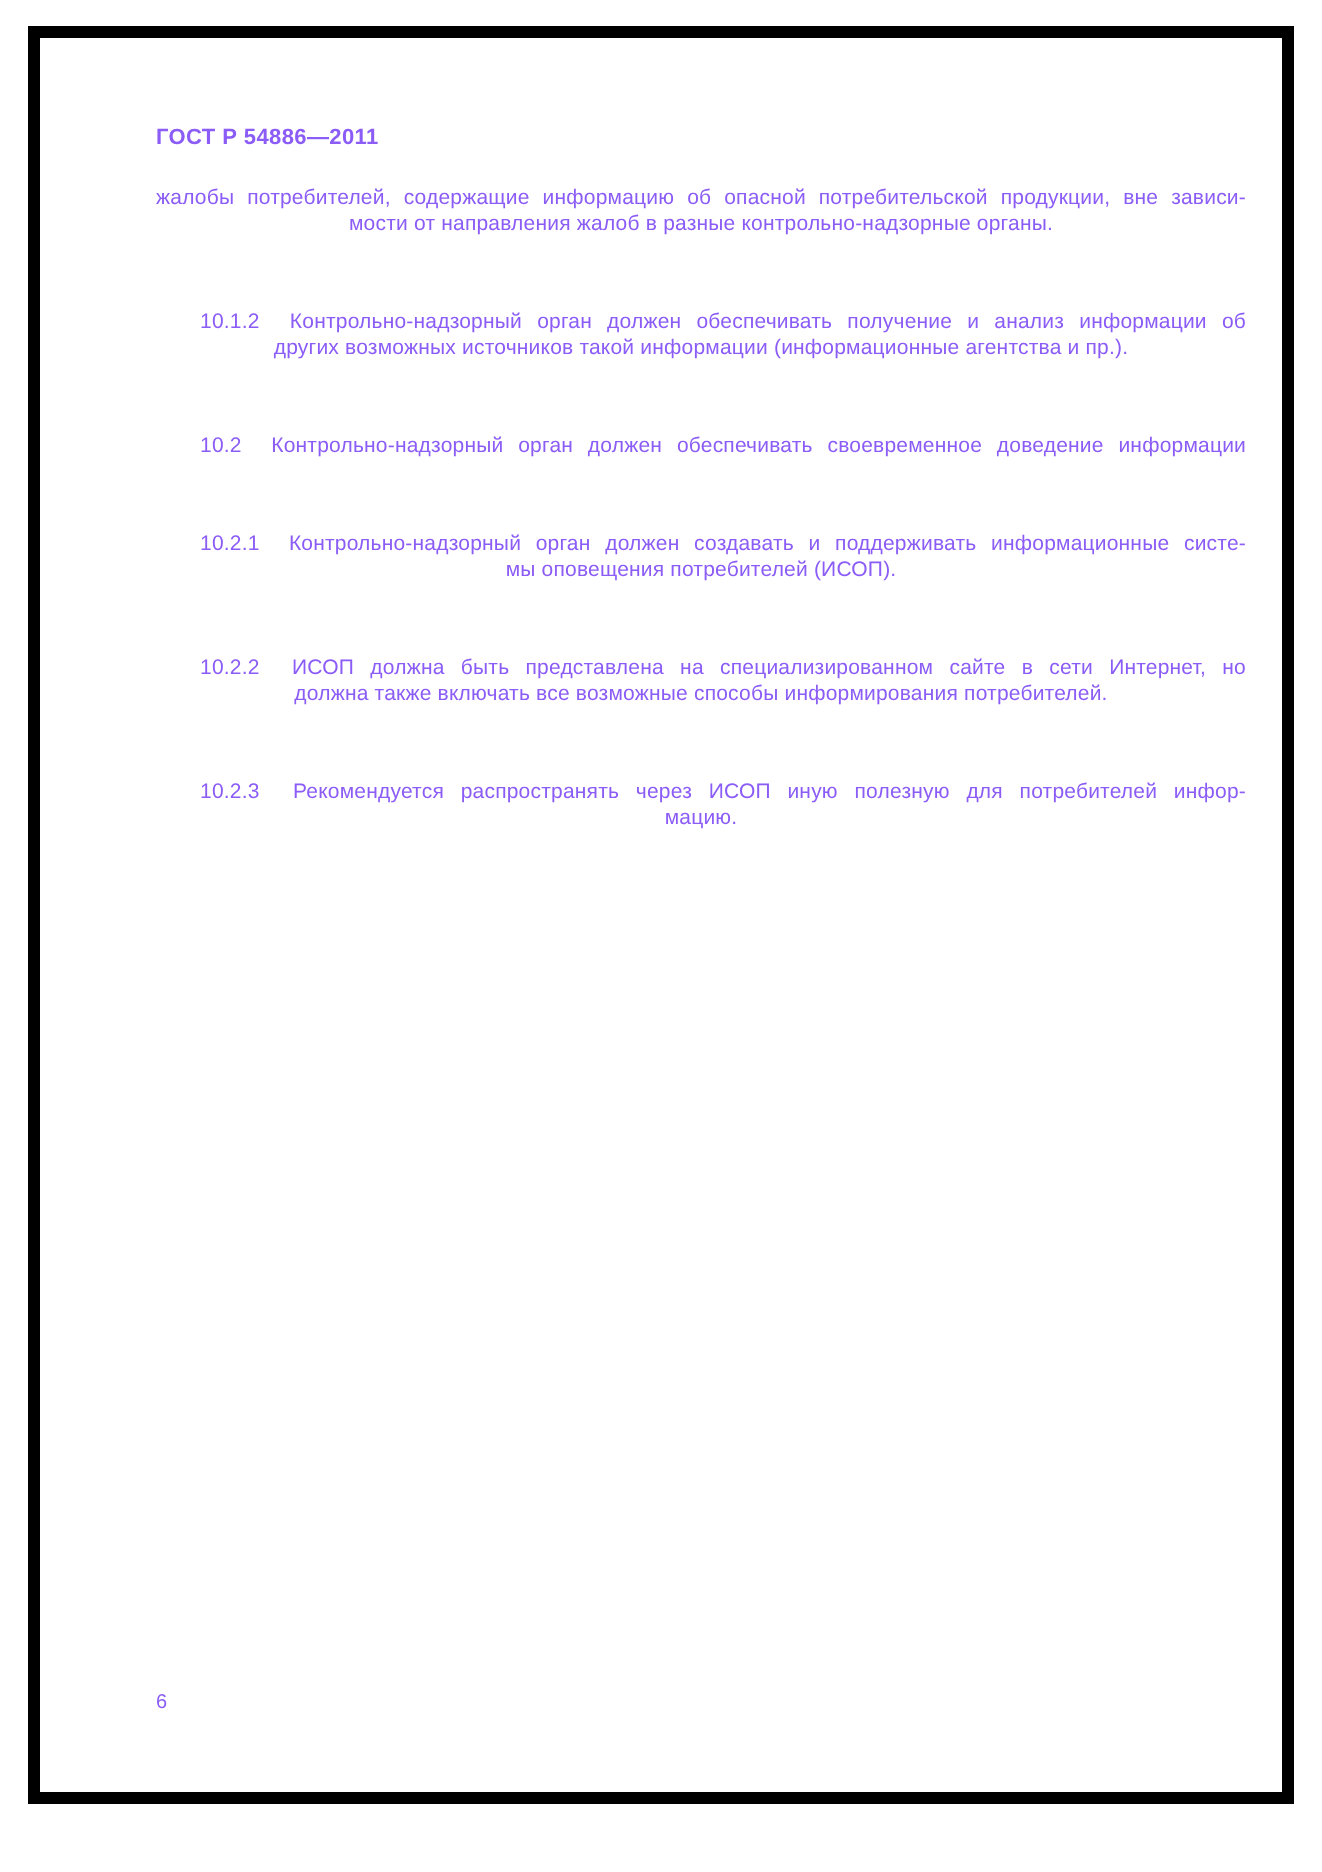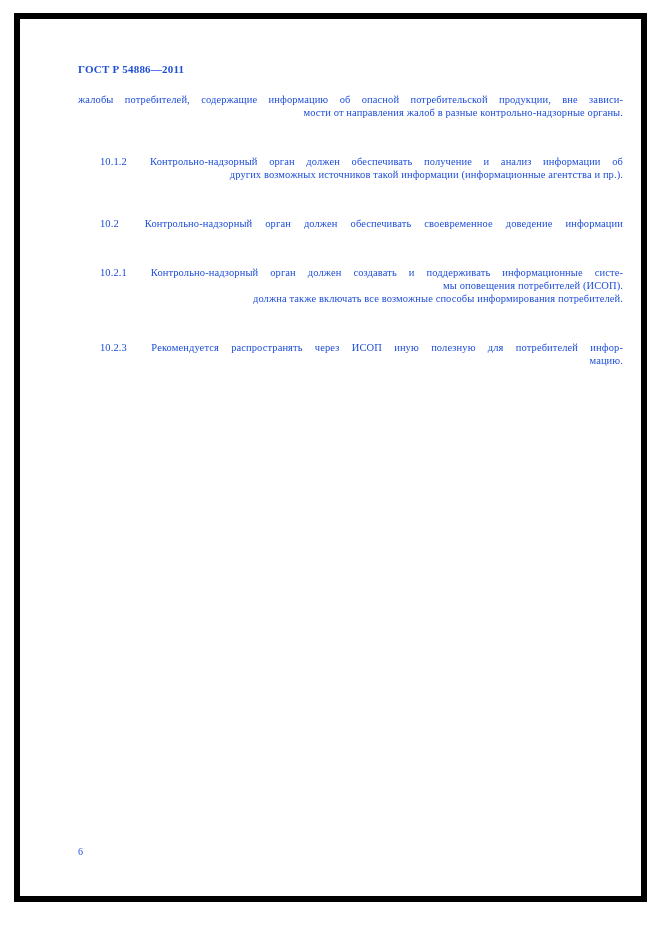--- a/index.html
+++ b/index.html
@@ -6,22 +6,22 @@
     margin: 0;
     padding: 0;
     background: #ffffff;
   }
   .page {
     position: relative;
     width: 661px;
     height: 917px;
     background: #ffffff;
     overflow: hidden;
-    font-family: Liberation Serif, serif;
-    color: #1d4ed8;
+    font-family: Liberation Sans, sans-serif;
+    color: #8b5cf6;
   }
   .frame {
     position: absolute;
     left: 14px;
     top: 13px;
     right: 14px;
     bottom: 15px;
     border: 6px solid #000000;
     pointer-events: none;
   }
@@ -36,21 +36,21 @@
   }
   .body-text {
     position: absolute;
     left: 78px;
     top: 93px;
     width: 545px;
   }
   .ln {
     font-size: 10.5px;
     line-height: 13px;
-    text-align: right;
+    text-align: center;
     letter-spacing: 0.1px;
   }
   .ln.just {
     text-align: justify;
     text-align-last: justify;
   }
   .ln.ind {
     padding-left: 22px;
     margin-top: 36px;
   }
@@ -70,19 +70,20 @@
   <div class="doc-header">ГОСТ Р 54886—2011</div>
 
   <div class="body-text">
       <div class="ln just">жалобы потребителей, содержащие информацию об опасной потребительской продукции, вне зависи-</div>
       <div class="ln">мости от направления жалоб в разные контрольно-надзорные органы.</div>
       <div class="ln ind just">10.1.2&nbsp; Контрольно-надзорный орган должен обеспечивать получение и анализ информации об</div>
       <div class="ln">других возможных источников такой информации (информационные агентства и пр.).</div>
       <div class="ln ind just">10.2&nbsp; Контрольно-надзорный орган должен обеспечивать своевременное доведение информации</div>
       <div class="ln ind just">10.2.1&nbsp; Контрольно-надзорный орган должен создавать и поддерживать информационные систе-</div>
       <div class="ln">мы оповещения потребителей (ИСОП).</div>
+      <div class="ln ind just">10.2.2&nbsp; ИСОП должна быть представлена на специализированном сайте в сети Интернет, но</div>
       <div class="ln">должна также включать все возможные способы информирования потребителей.</div>
       <div class="ln ind just">10.2.3&nbsp; Рекомендуется распространять через ИСОП иную полезную для потребителей инфор-</div>
       <div class="ln">мацию.</div>
     </div>
 
   <div class="page-number">6</div>
 </div>
 
 </body></html>

